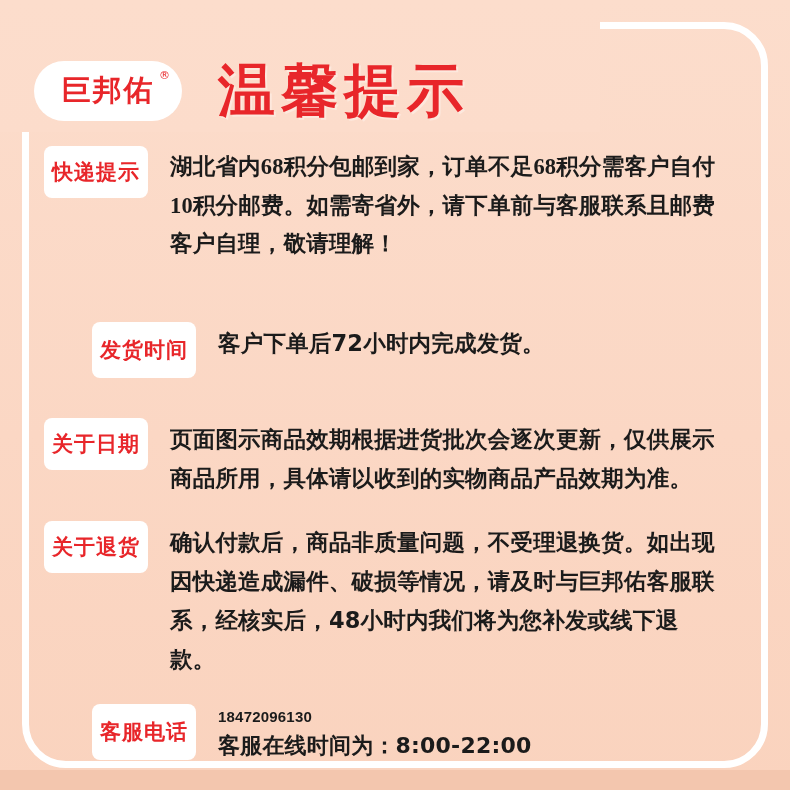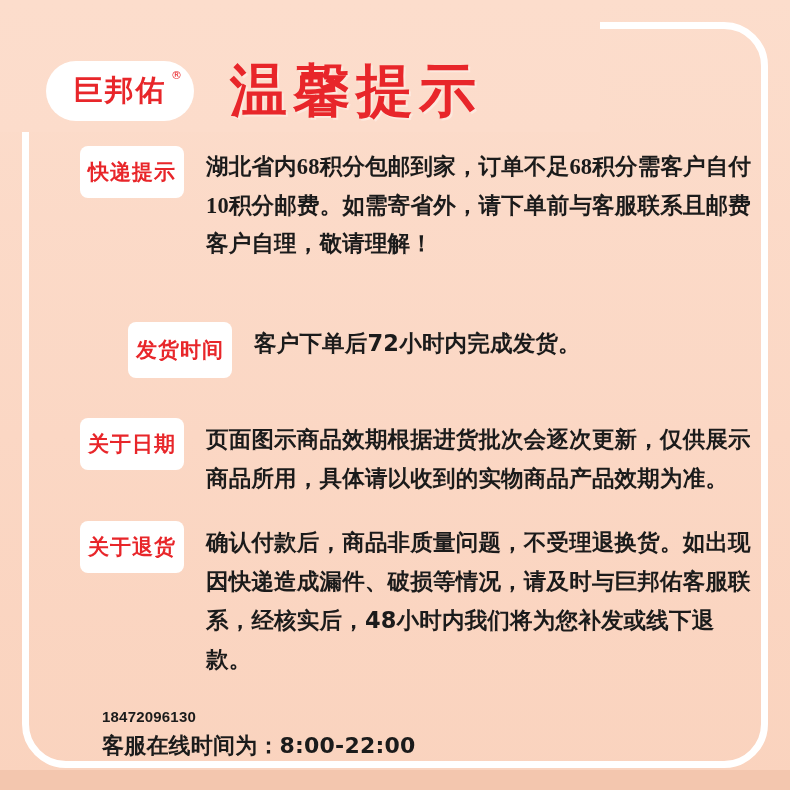--- a/index.html
+++ b/index.html
@@ -37,21 +37,21 @@
   .frame-mask {
     position: absolute;
     left: 0px;
     top: 0px;
     width: 600px;
     height: 132px;
     background: linear-gradient(180deg, #fcddcc 0%, #fcdccb 100%);
   }
   .header {
     position: absolute;
-    left: 46px;
+    left: 34px;
     top: 46px;
     width: 700px;
     height: 90px;
     display: flex;
     align-items: center;
   }
   .logo {
     position: relative;
     width: 148px;
     height: 60px;
@@ -82,21 +82,21 @@
     color: #e8262a;
     font-size: 57px;
     font-weight: bold;
     letter-spacing: 6px;
     font-family: Liberation Mono, monospace;
     white-space: nowrap;
     text-shadow: 2px 2px 0 rgba(255,255,255,0.35);
   }
   .content {
     position: absolute;
-    left: 80px;
+    left: 44px;
     top: 146px;
     width: 672px;
   }
   .row {
     display: flex;
     align-items: flex-start;
     margin-bottom: 22px;
   }
   .tag {
     flex: none;
@@ -192,20 +192,21 @@
       <div class="tag">关于日期</div>
       <div class="body-text">页面图示商品效期根据进货批次会逐次更新，仅供展示商品所用，具体请以收到的实物商品产品效期为准。</div>
     </div>
 
     <div class="row row-return">
       <div class="tag">关于退货</div>
       <div class="body-text">确认付款后，商品非质量问题，不受理退换货。如出现因快递造成漏件、破损等情况，请及时与巨邦佑客服联系，经核实后，48小时内我们将为您补发或线下退款。</div>
     </div>
 
     <div class="row row-phone">
+      <div class="tag">客服电话</div>
       <div class="body-text phone-lines">
         <span class="phone-num">18472096130</span>
         <span class="phone-hours">客服在线时间为：8:00-22:00</span>
       </div>
     </div>
 
   </div>
 
   <div class="bottom-strip"></div>
 </div>

